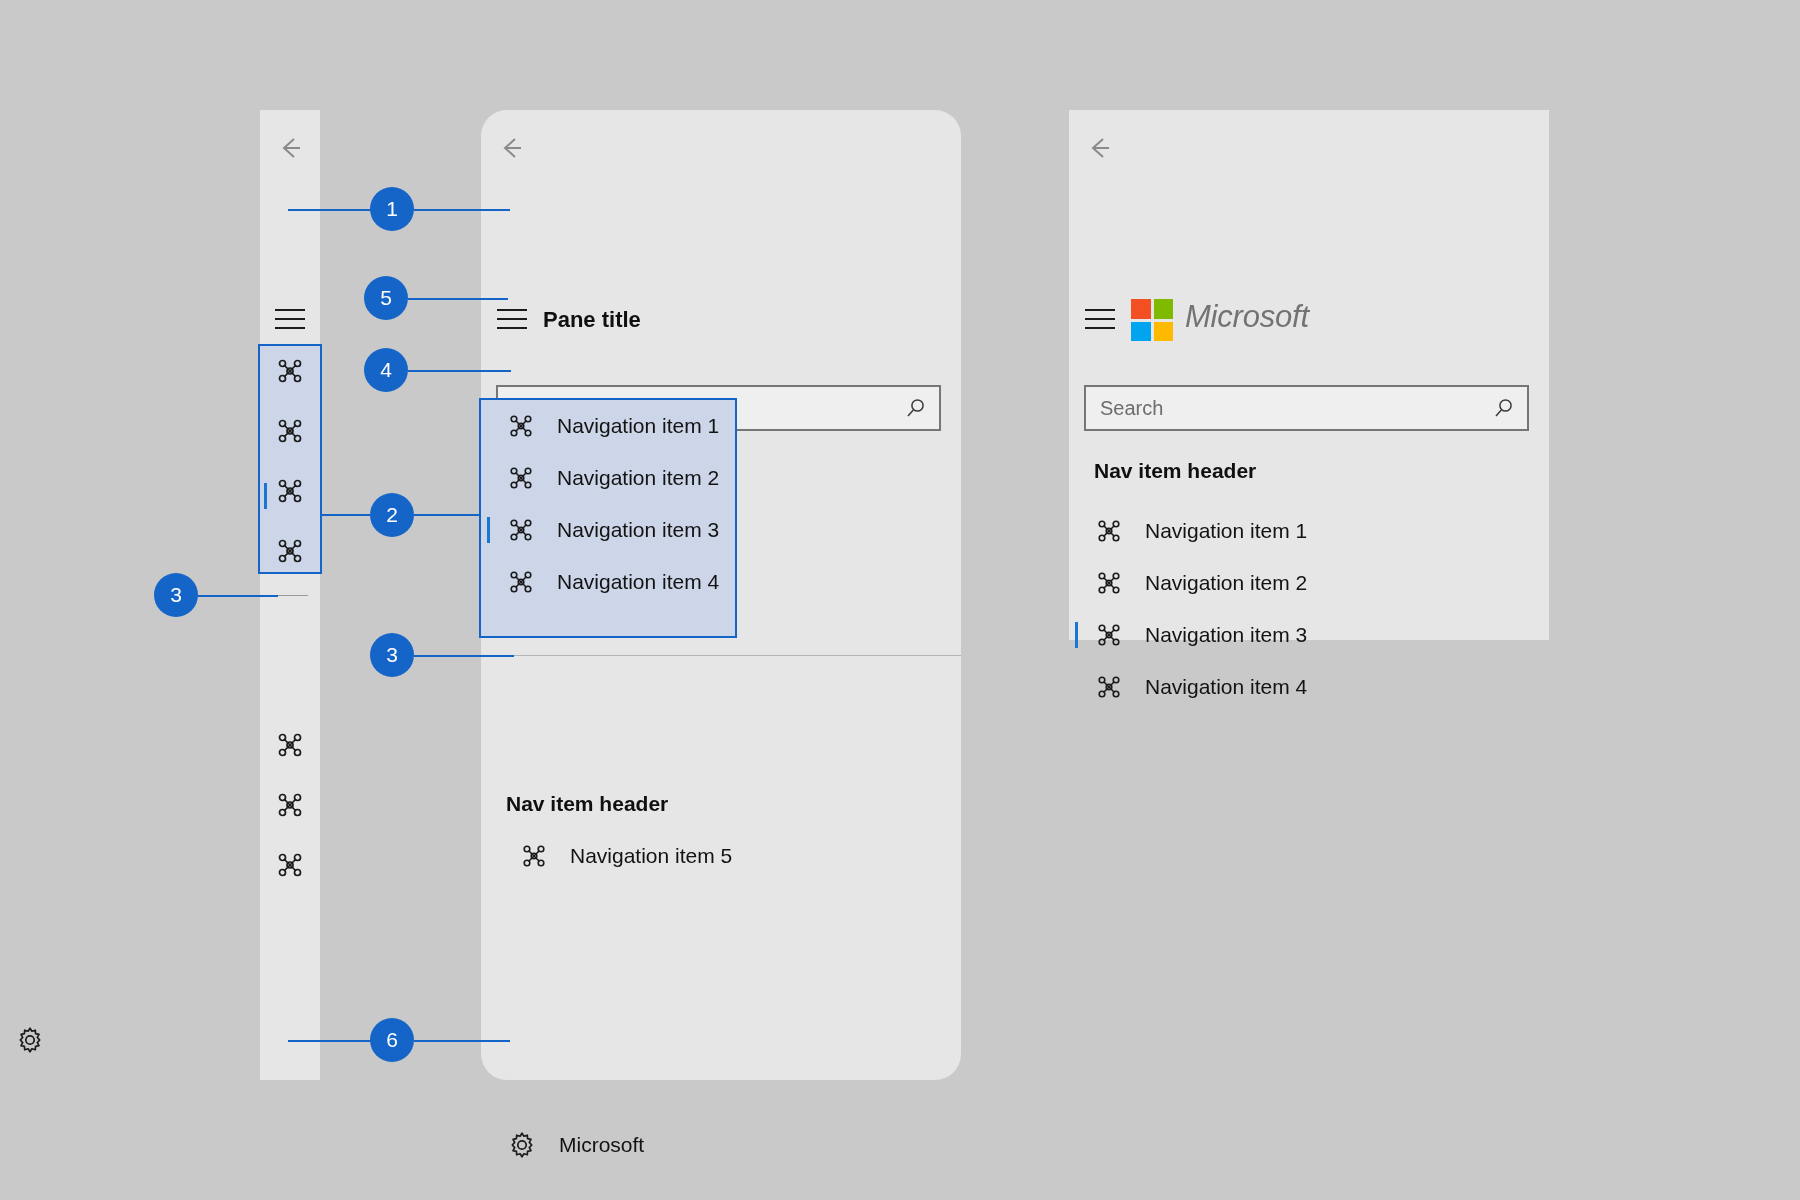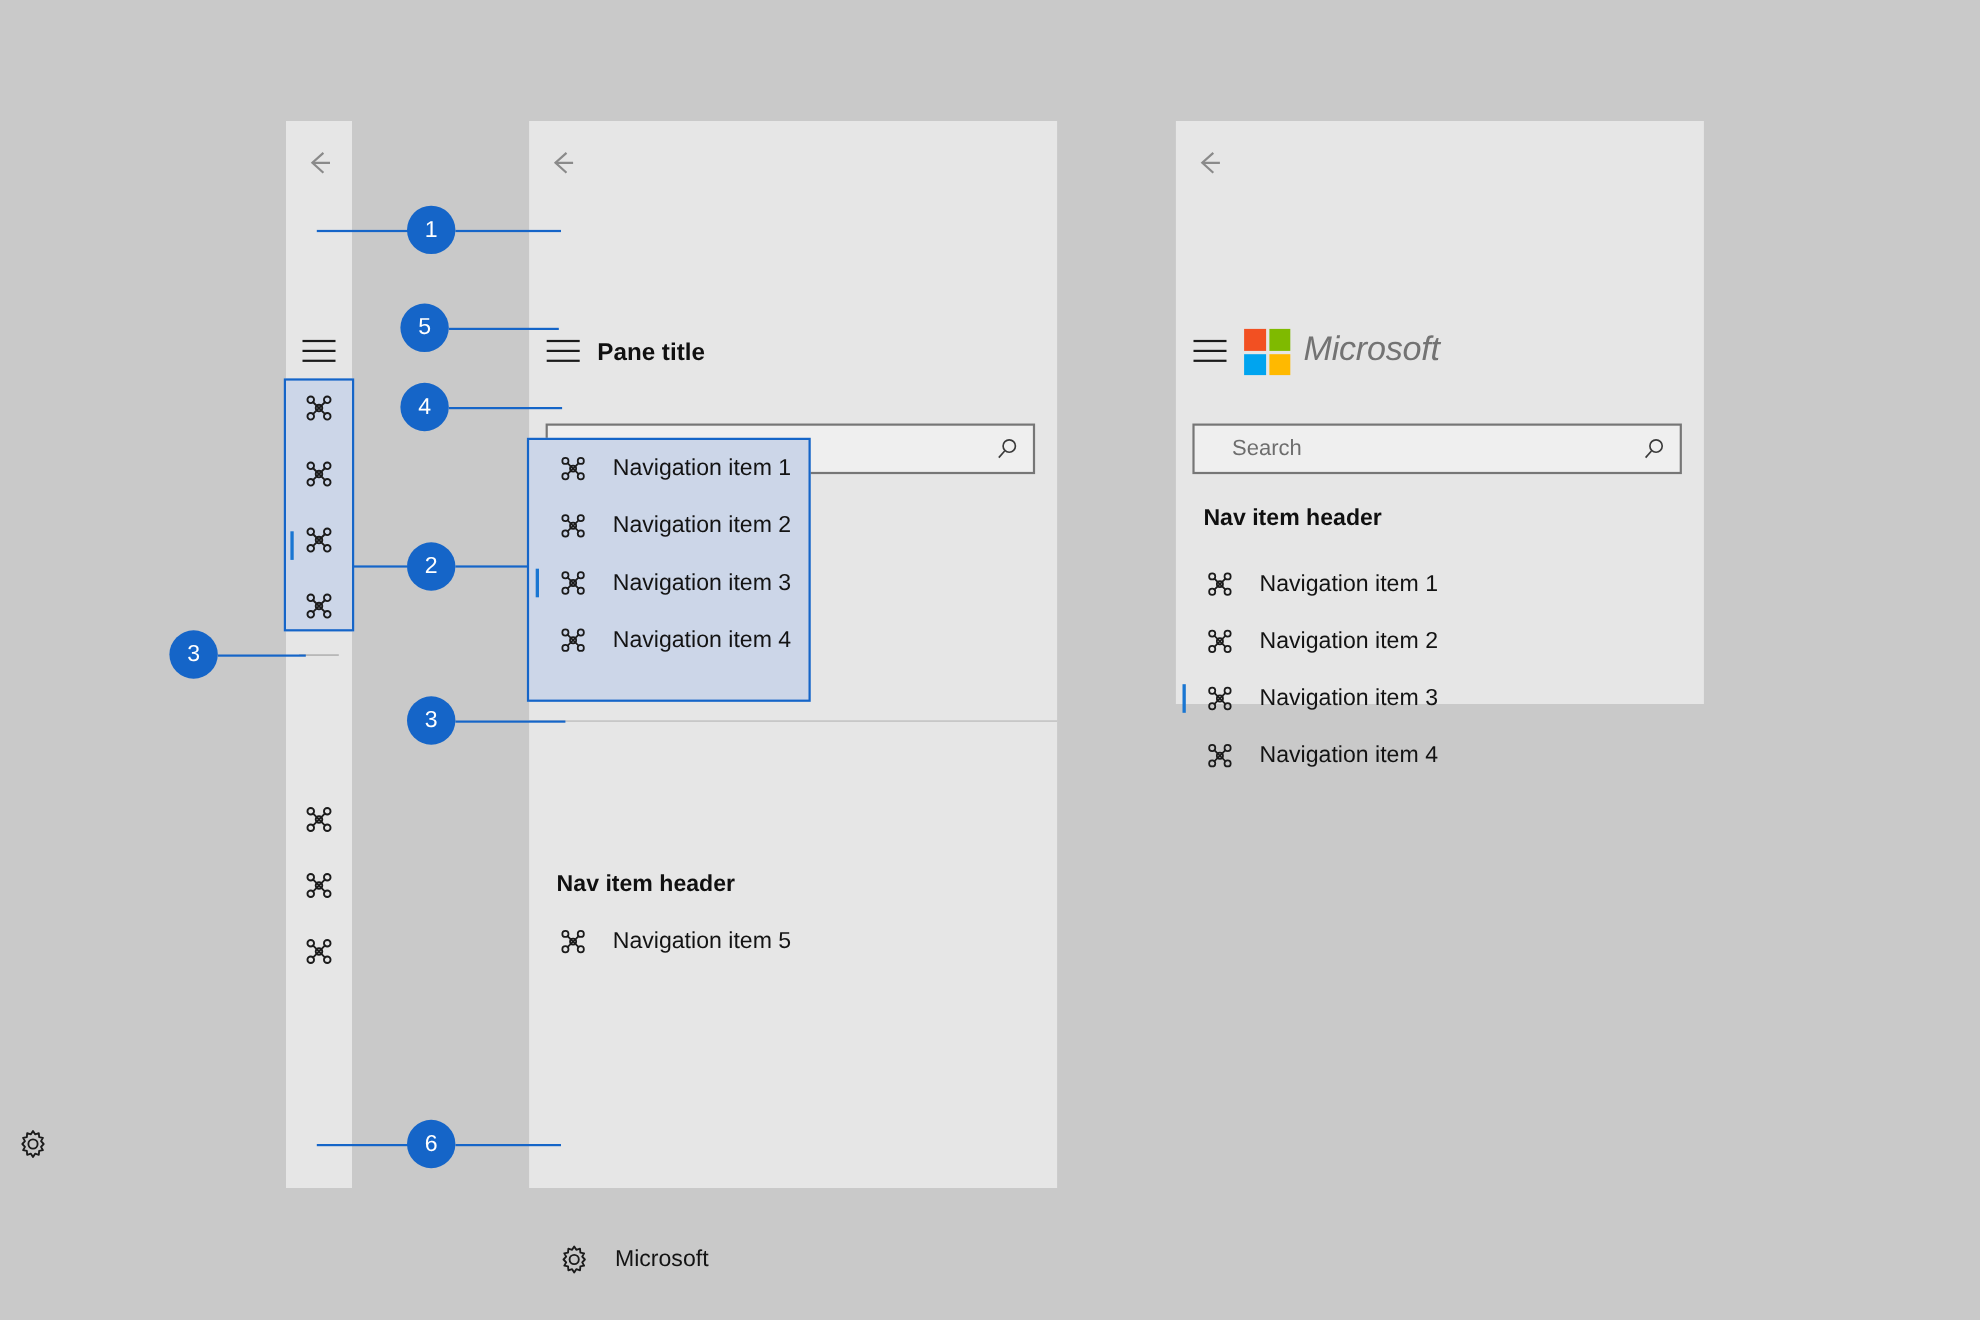--- a/index.html
+++ b/index.html
@@ -29,20 +29,21 @@
     left: 260px;
     top: 110px;
     width: 60px;
     height: 970px;
   }
   #detail-pane {
     left: 481px;
     top: 110px;
     width: 480px;
     height: 970px;
+    border-radius: 26px;
   }
   #msft-pane {
     left: 1069px;
     top: 110px;
     width: 480px;
     height: 530px;
   }
 
   
   .back-arrow {
@@ -149,21 +150,20 @@
     background: #efefef;
     height: 46px;
     display: flex;
     align-items: center;
     padding: 0 12px 0 14px;
   }
   .searchbox .ph {
     flex: 1;
     font-size: 20px;
     color: #6d6d6d;
-    margin-left: 20px;
   }
   .searchbox .mag { width: 22px; height: 22px; }
 
   .nav-header {
     position: absolute;
     font-size: 21px;
     font-weight: bold;
     color: #101010;
     white-space: nowrap;
   }
@@ -381,21 +381,21 @@
         </svg>
       </span>
     </div>
 
     <div class="nav-header" style="left:25px; top:349px;">Nav item header</div>
 
     <div class="divider" style="left:0px; top:545px; width:480px;"></div>
 
     <div class="nav-header" style="left:25px; top:682px;">Nav item header</div>
 
-    <div class="nav-list" style="left:0px; top:720px; width:421px;">
+    <div class="nav-list" style="left:13px; top:720px; width:421px;">
       <div class="nav-item">
         <span class="ic">
           <svg viewBox="0 0 28 28" width="28" height="28" aria-hidden="true">
             <line x1="8.5" y1="8.5" x2="19.5" y2="19.5" stroke="#1b1b1b" stroke-width="1.6"></line>
             <line x1="19.5" y1="8.5" x2="8.5" y2="19.5" stroke="#1b1b1b" stroke-width="1.6"></line>
             <circle cx="7" cy="7" r="2.8" fill="none" stroke="#1b1b1b" stroke-width="1.6"></circle>
             <circle cx="21" cy="7" r="2.8" fill="none" stroke="#1b1b1b" stroke-width="1.6"></circle>
             <circle cx="7" cy="21" r="2.8" fill="none" stroke="#1b1b1b" stroke-width="1.6"></circle>
             <circle cx="21" cy="21" r="2.8" fill="none" stroke="#1b1b1b" stroke-width="1.6"></circle>
             <circle cx="14" cy="14" r="2.8" fill="none" stroke="#1b1b1b" stroke-width="1.6"></circle>

